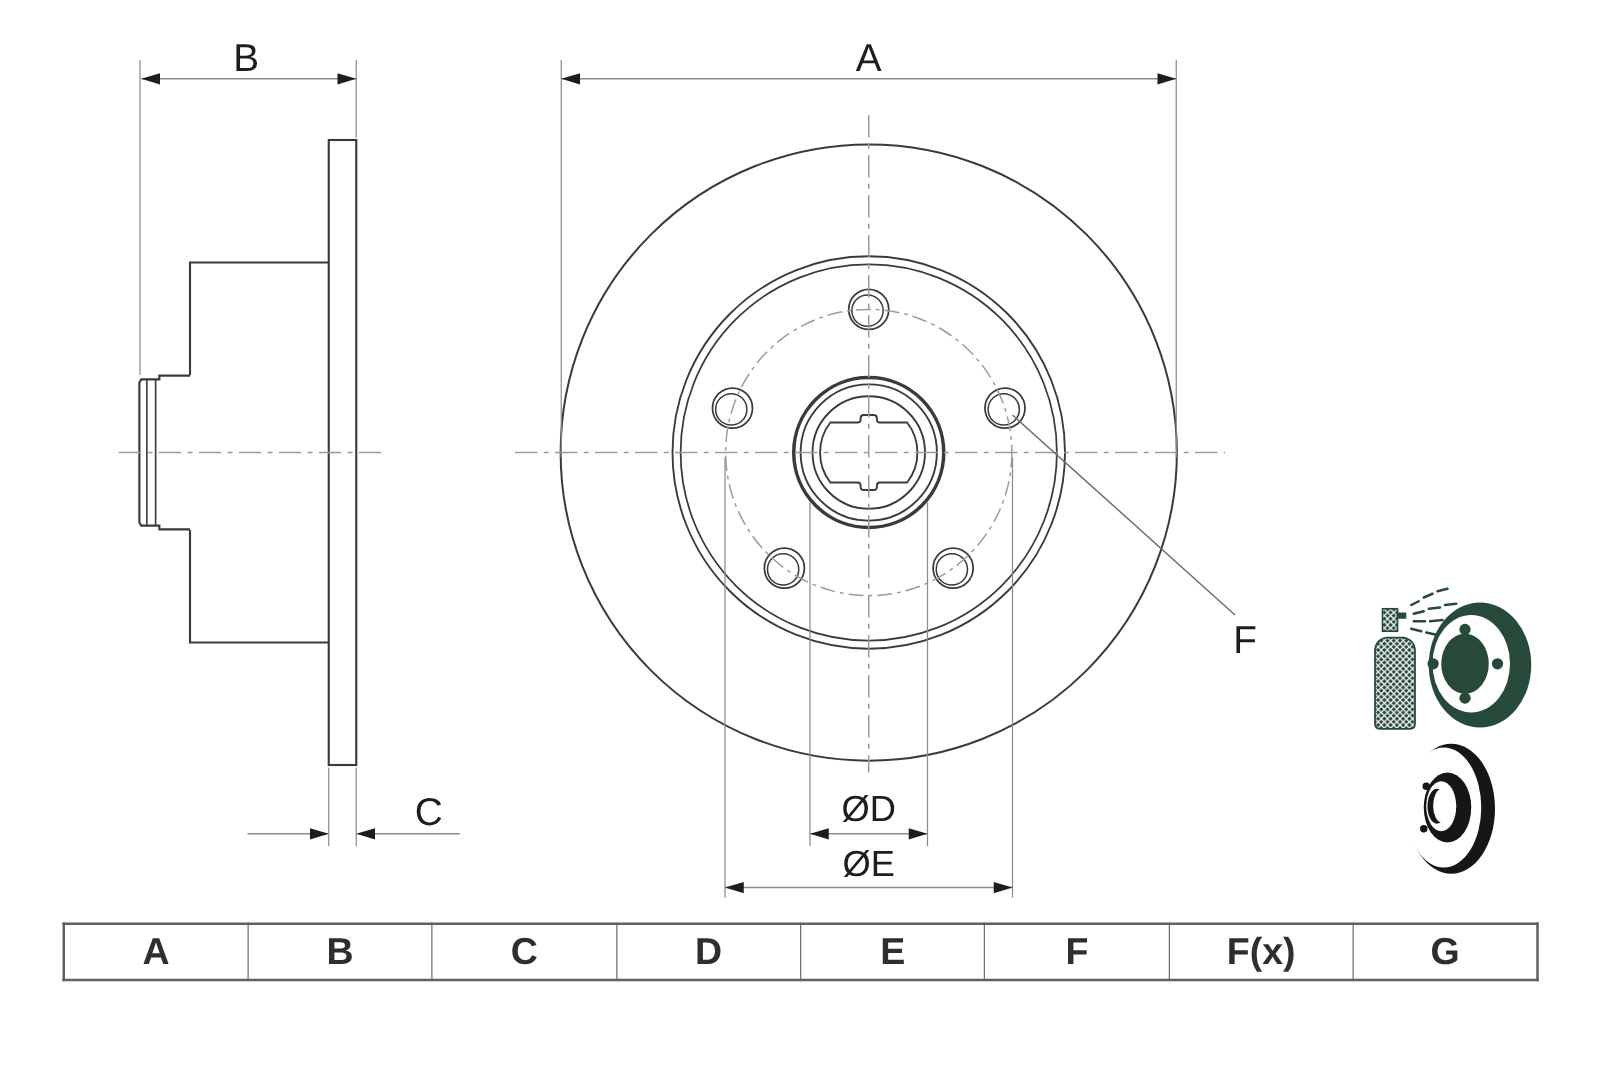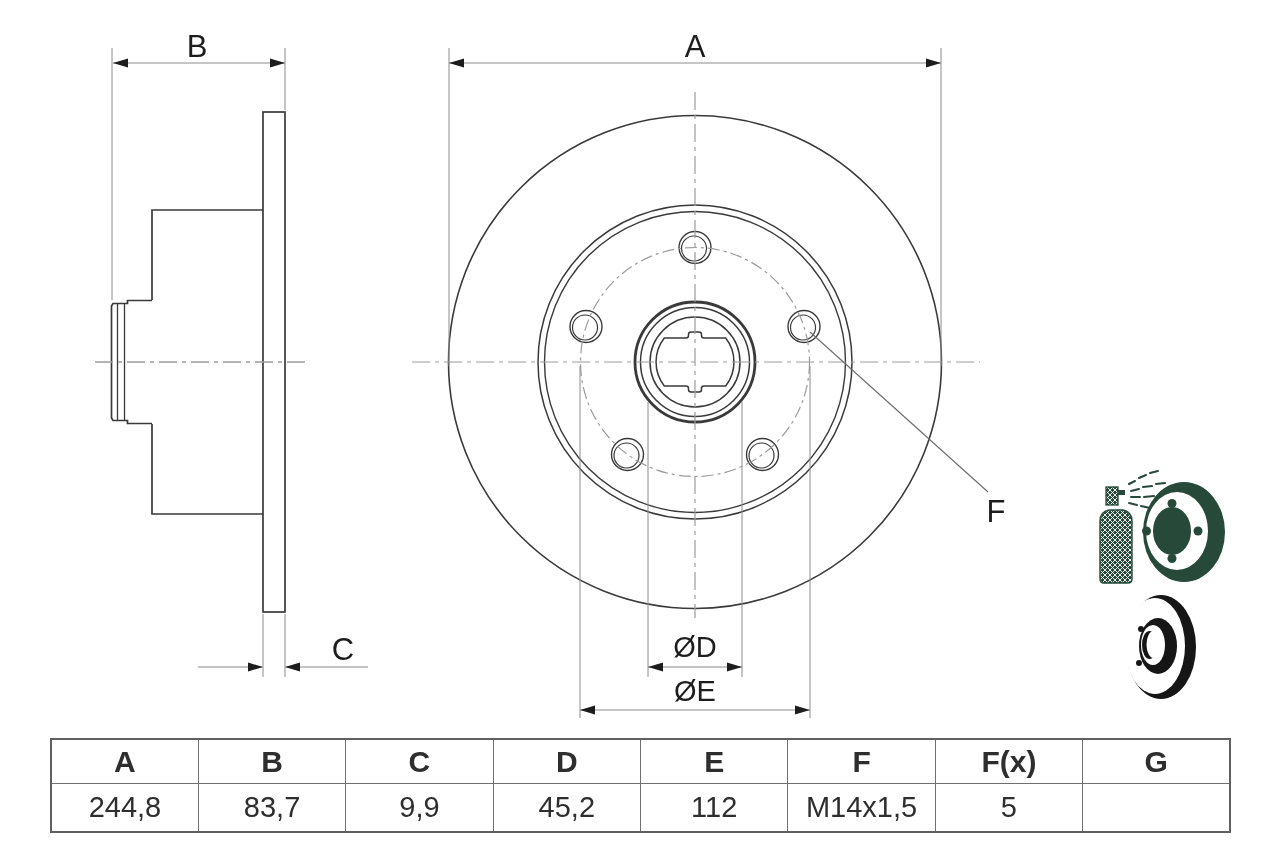--- a/index.html
+++ b/index.html
@@ -215,26 +215,16 @@
       <tr>
         <th>A</th>
         <th>B</th>
         <th>C</th>
         <th>D</th>
         <th>E</th>
         <th>F</th>
         <th>F(x)</th>
         <th>G</th>
       </tr>
-      <tr>
-        <td>244,8</td>
-        <td>83,7</td>
-        <td>9,9</td>
-        <td>45,2</td>
-        <td>112</td>
-        <td>M14x1,5</td>
-        <td>5</td>
-        <td></td>
-      </tr>
     </tbody>
   </table>
 
 </div>
 
 </body></html>

